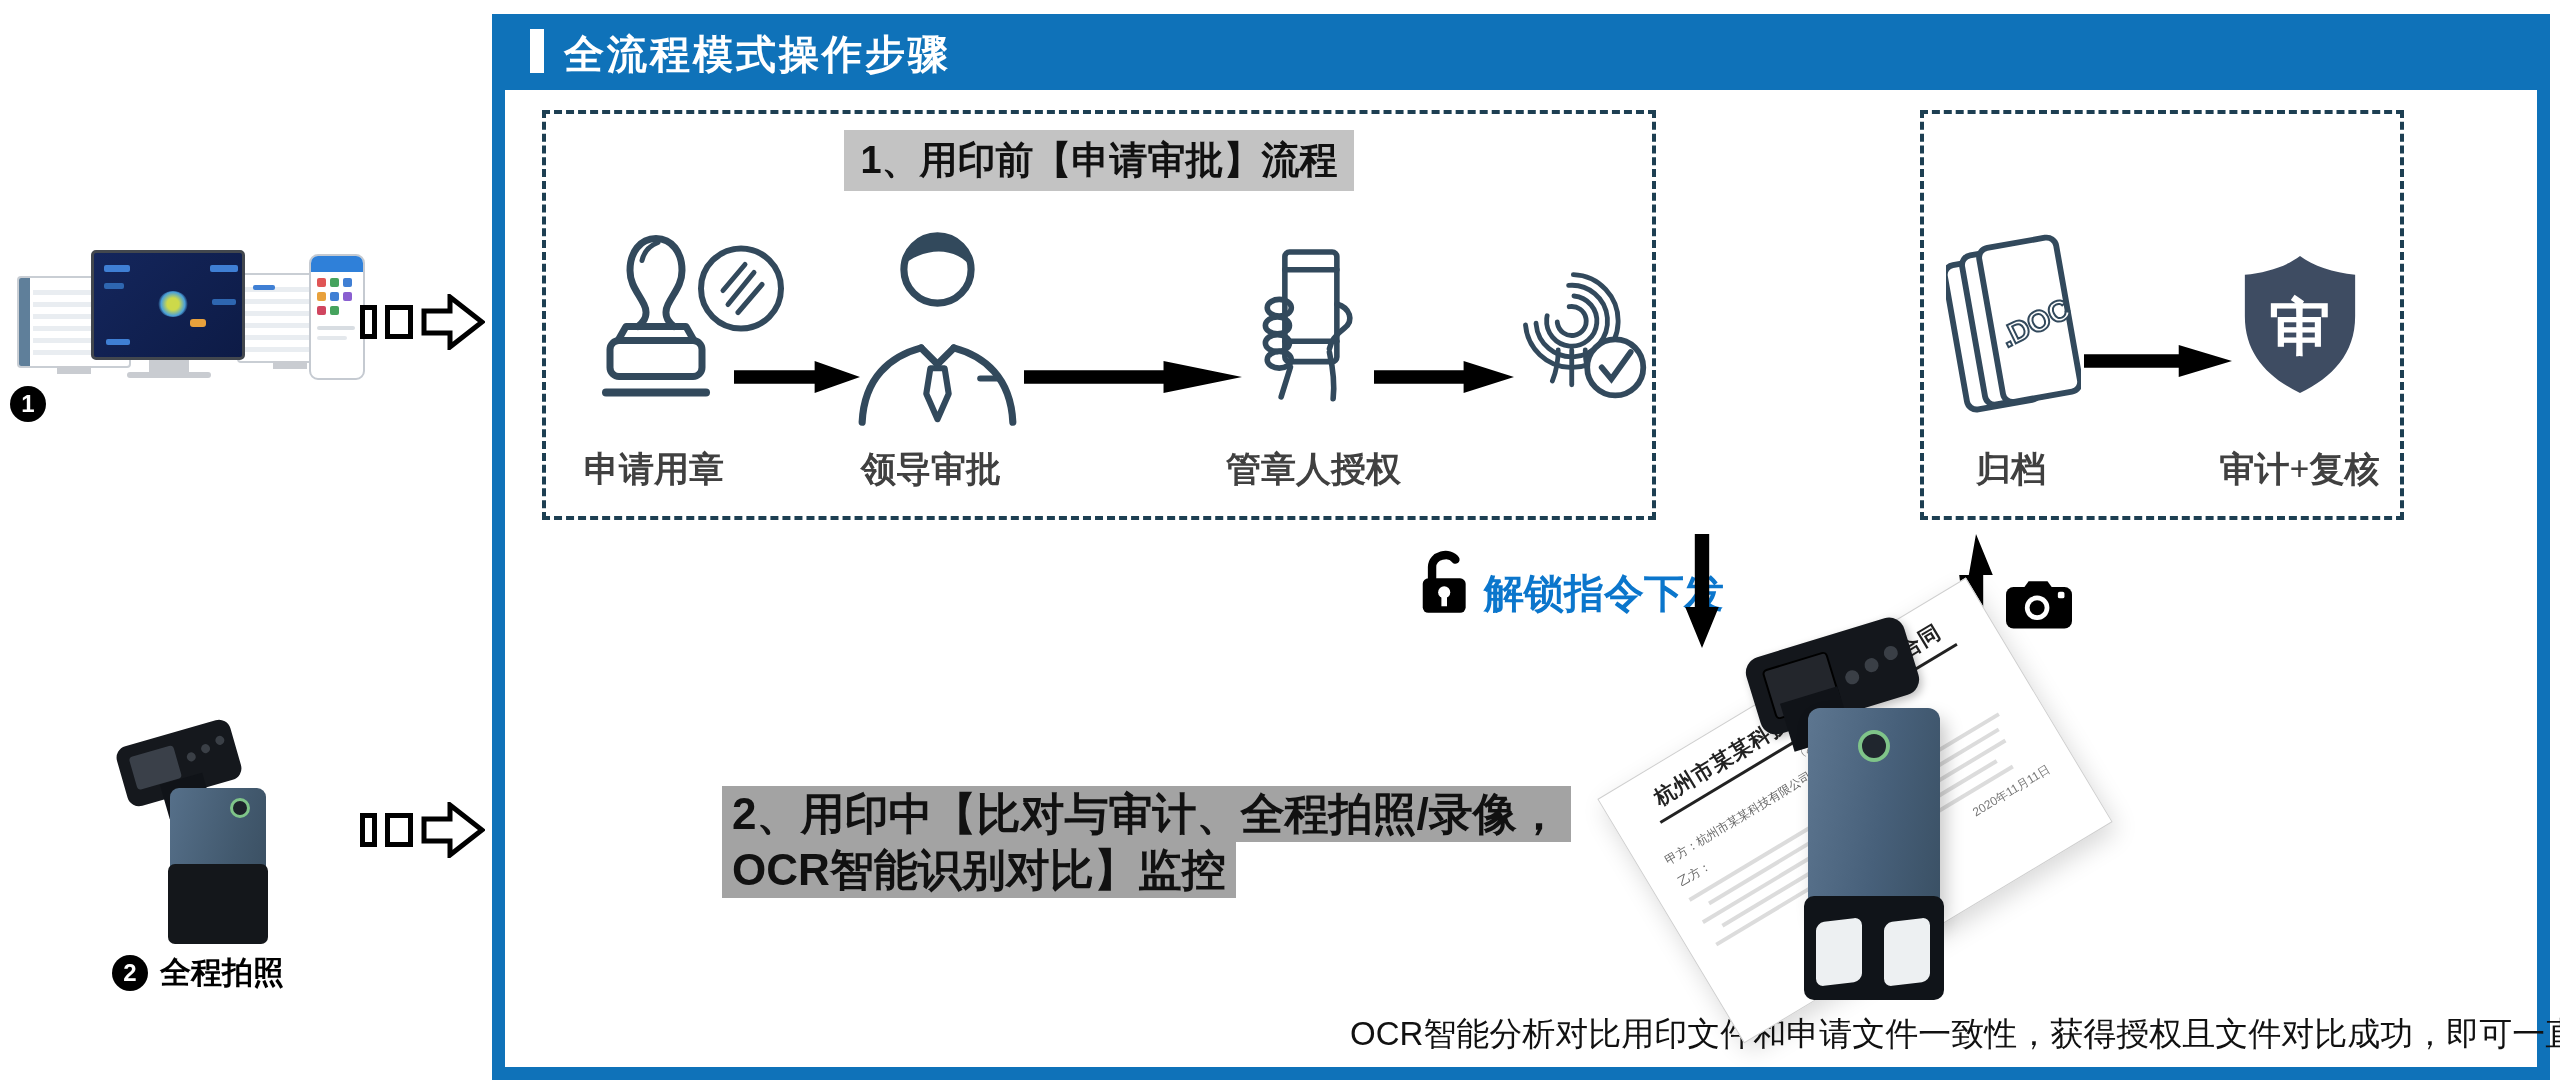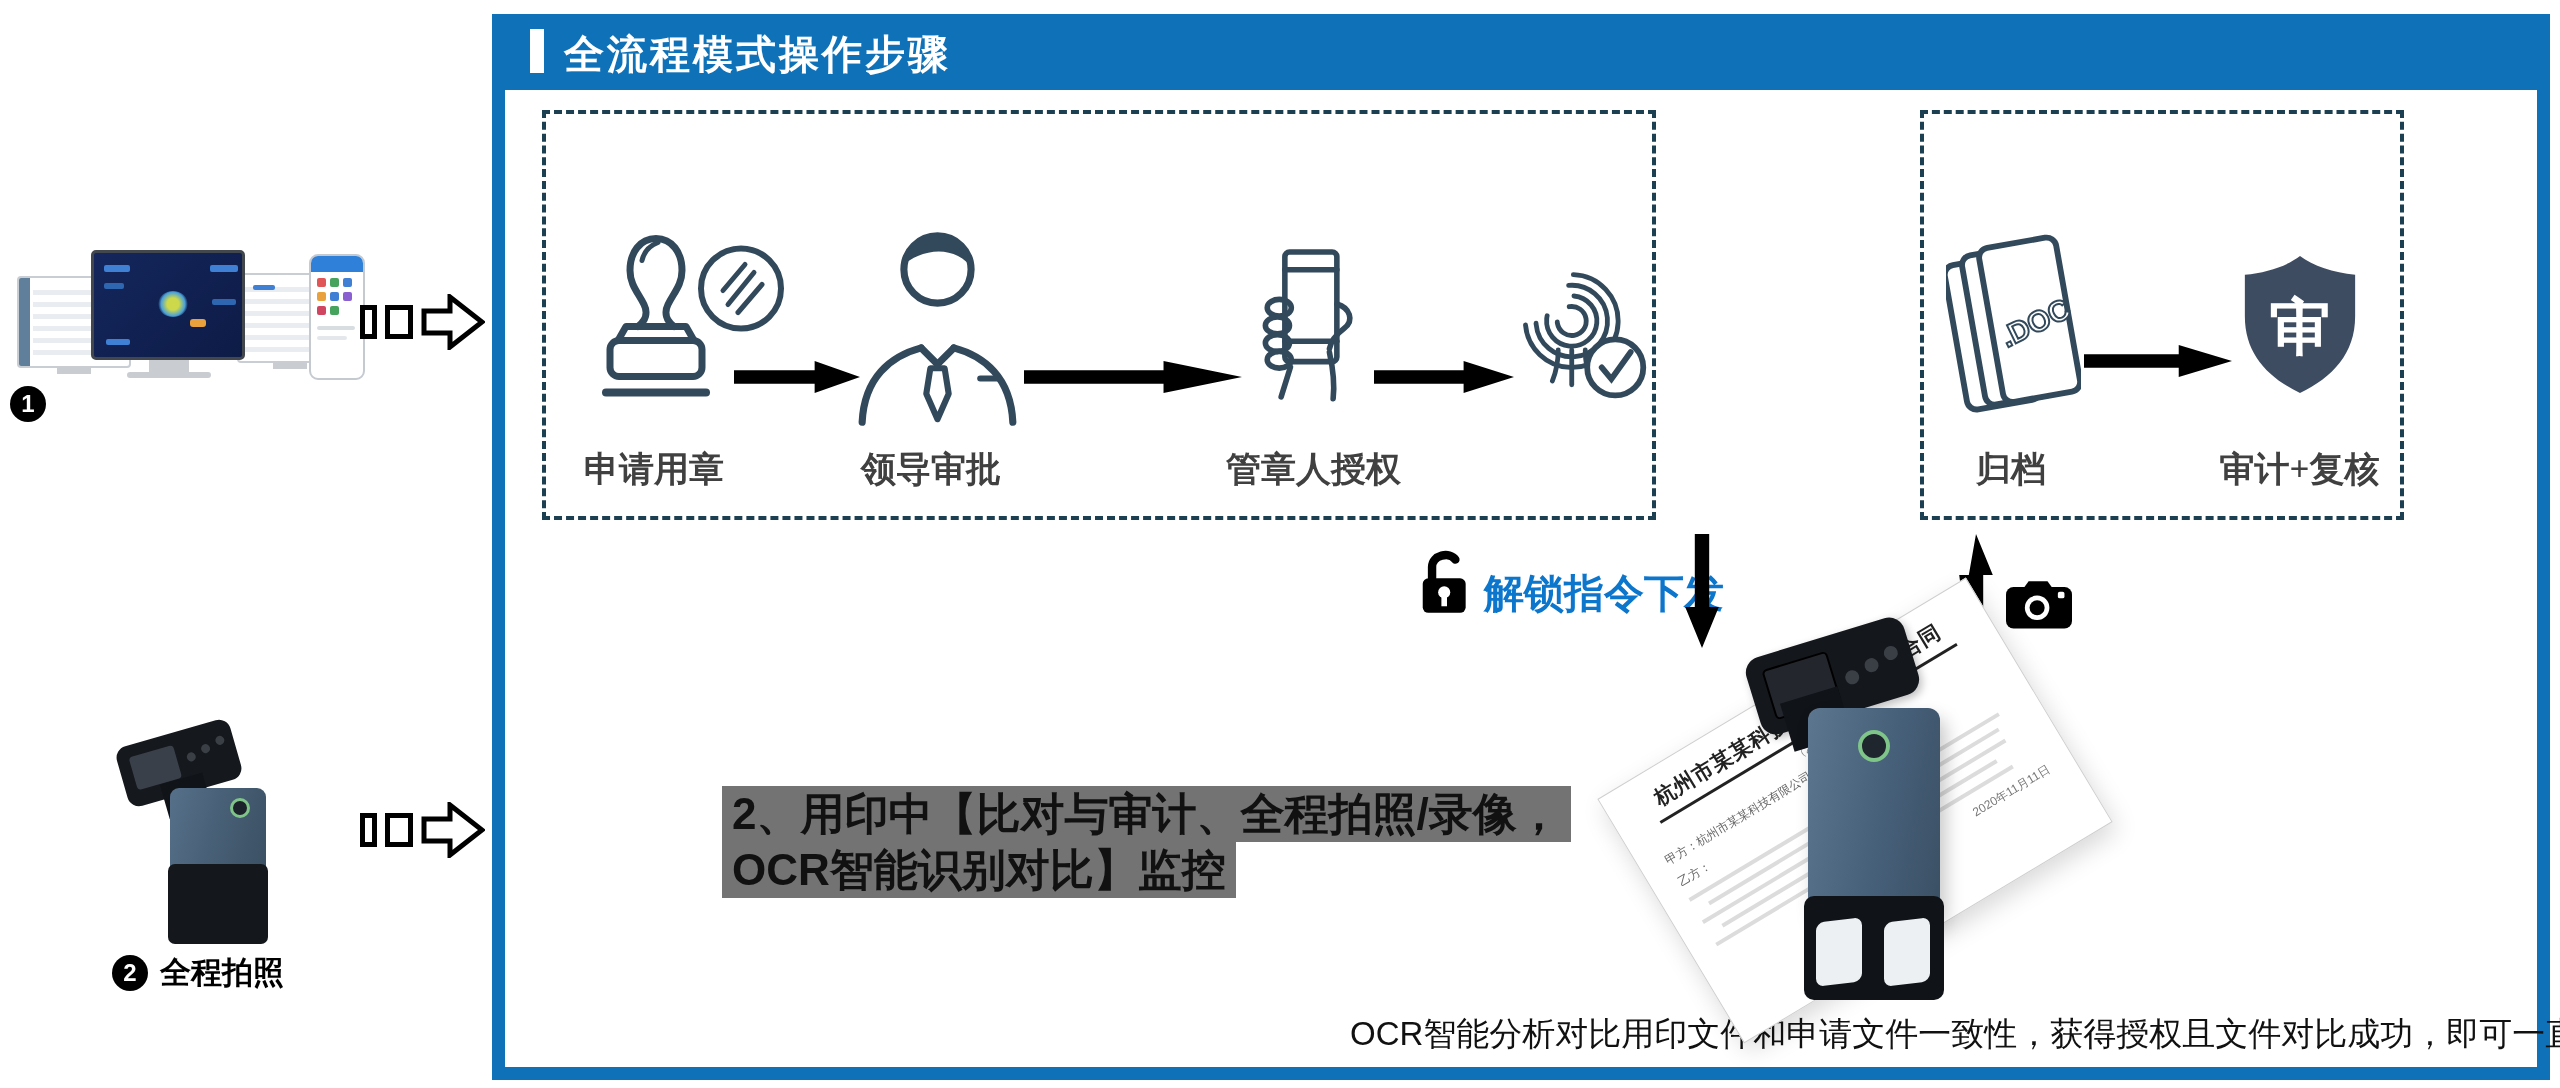--- a/index.html
+++ b/index.html
@@ -28,21 +28,21 @@
   .arrow-up{background:#000;clip-path:polygon(50% 0,92% 36%,68% 36%,68% 100%,32% 100%,8% 36%,32% 36%);}
 
   .ff-arrow{display:flex;align-items:center;gap:8px;}
   .ff-rect{height:34px;border:5px solid #000;background:#fff;box-sizing:border-box;}
   .ff-rect.r1{width:17px;}
   .ff-rect.r2{width:28px;}
 
   
   .flow-note{color:#0b76cc;font-weight:bold;white-space:nowrap;}
   .step2-block{left:722px;top:786px;line-height:56px;}
-  .step2-line{display:table;background:#737373;color:#111;font-size:44px;font-weight:bold;padding:0 10px;white-space:nowrap;}
+  .step2-line{display:table;background:#a3a3a3;color:#111;font-size:44px;font-weight:bold;padding:0 10px;white-space:nowrap;}
   .footnote{left:1350px;top:1012px;width:1180px;text-align:right;color:#111;font-size:33px;white-space:nowrap;}
 
   
   .side-label{display:flex;align-items:center;gap:12px;font-family:"DejaVu Serif",serif;font-weight:bold;color:#000;font-size:31px;white-space:nowrap;}
   .num-circle{width:36px;height:36px;border-radius:50%;background:#000;color:#fff;font-family:"Liberation Sans",sans-serif;font-size:24px;font-weight:bold;display:flex;align-items:center;justify-content:center;flex:0 0 auto;}
 
   
   .monitor{position:absolute;background:#fff;border:2px solid #c9ced4;border-radius:4px;box-sizing:border-box;overflow:hidden;}
   .mon-rows{position:absolute;left:14px;right:6px;top:12px;bottom:6px;background:repeating-linear-gradient(#e9edf1 0 5px,#fff 5px 12px);}
   .stand{position:absolute;background:#c9ccd1;}
@@ -80,20 +80,23 @@
 
 <div class="canvas">
 
   <div class="abs main-box"></div>
   <div class="abs header-bar">
     <div class="abs header-accent"></div>
     <div class="abs header-title">全流程模式操作步骤</div>
   </div>
 
   <div class="abs dash-box box1">
+    <div class="box-title-wrap">
+      <span class="box-title">1、用印前【申请审批】流程</span>
+    </div>
 
     <div class="abs" style="left:30px;top:108px;width:215px;height:210px;">
       <svg width="215" height="210" viewBox="0 0 215 205" fill="none" stroke="#32495c" stroke-width="7" stroke-linecap="round" stroke-linejoin="round">
         <path d="M62,102 C70,96 72,88 68,80 C62,68 54,60 54,46 C54,28 64,14 80,14 C96,14 106,28 106,46 C106,60 98,68 92,80 C88,88 90,96 98,102"></path>
         <path d="M66,36 C68,27 74,21 82,18" stroke-width="5"></path>
         <path d="M50,102 L110,102 L118,116 L42,116 Z"></path>
         <rect x="34" y="116" width="92" height="36" rx="9"></rect>
         <line x1="30" y1="168" x2="130" y2="168" stroke-width="8"></line>
         <circle cx="165" cy="64" r="40" stroke-width="6"></circle>
         <line x1="147" y1="66" x2="169" y2="40" stroke-width="5"></line>

